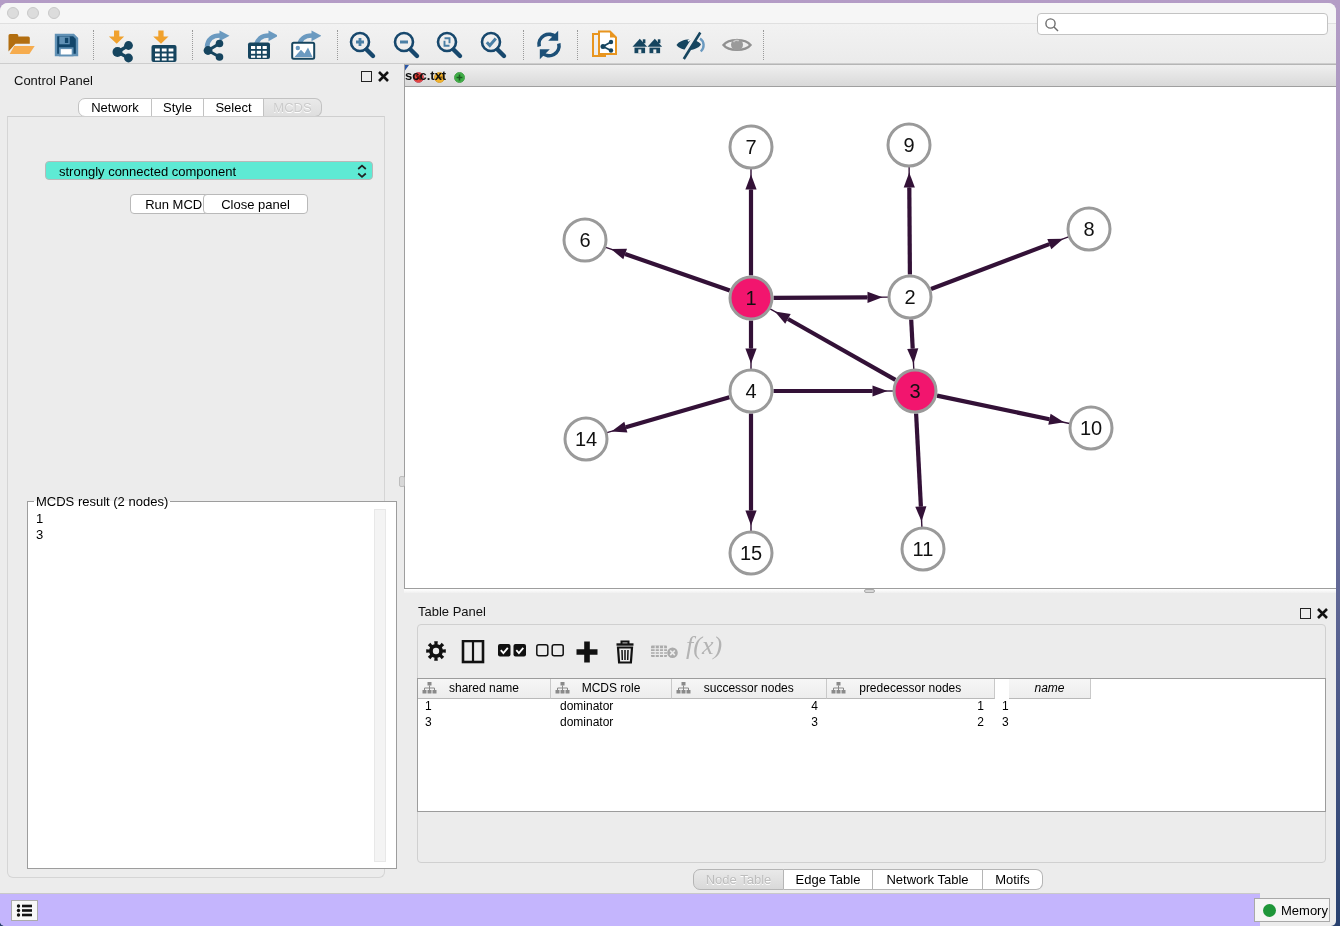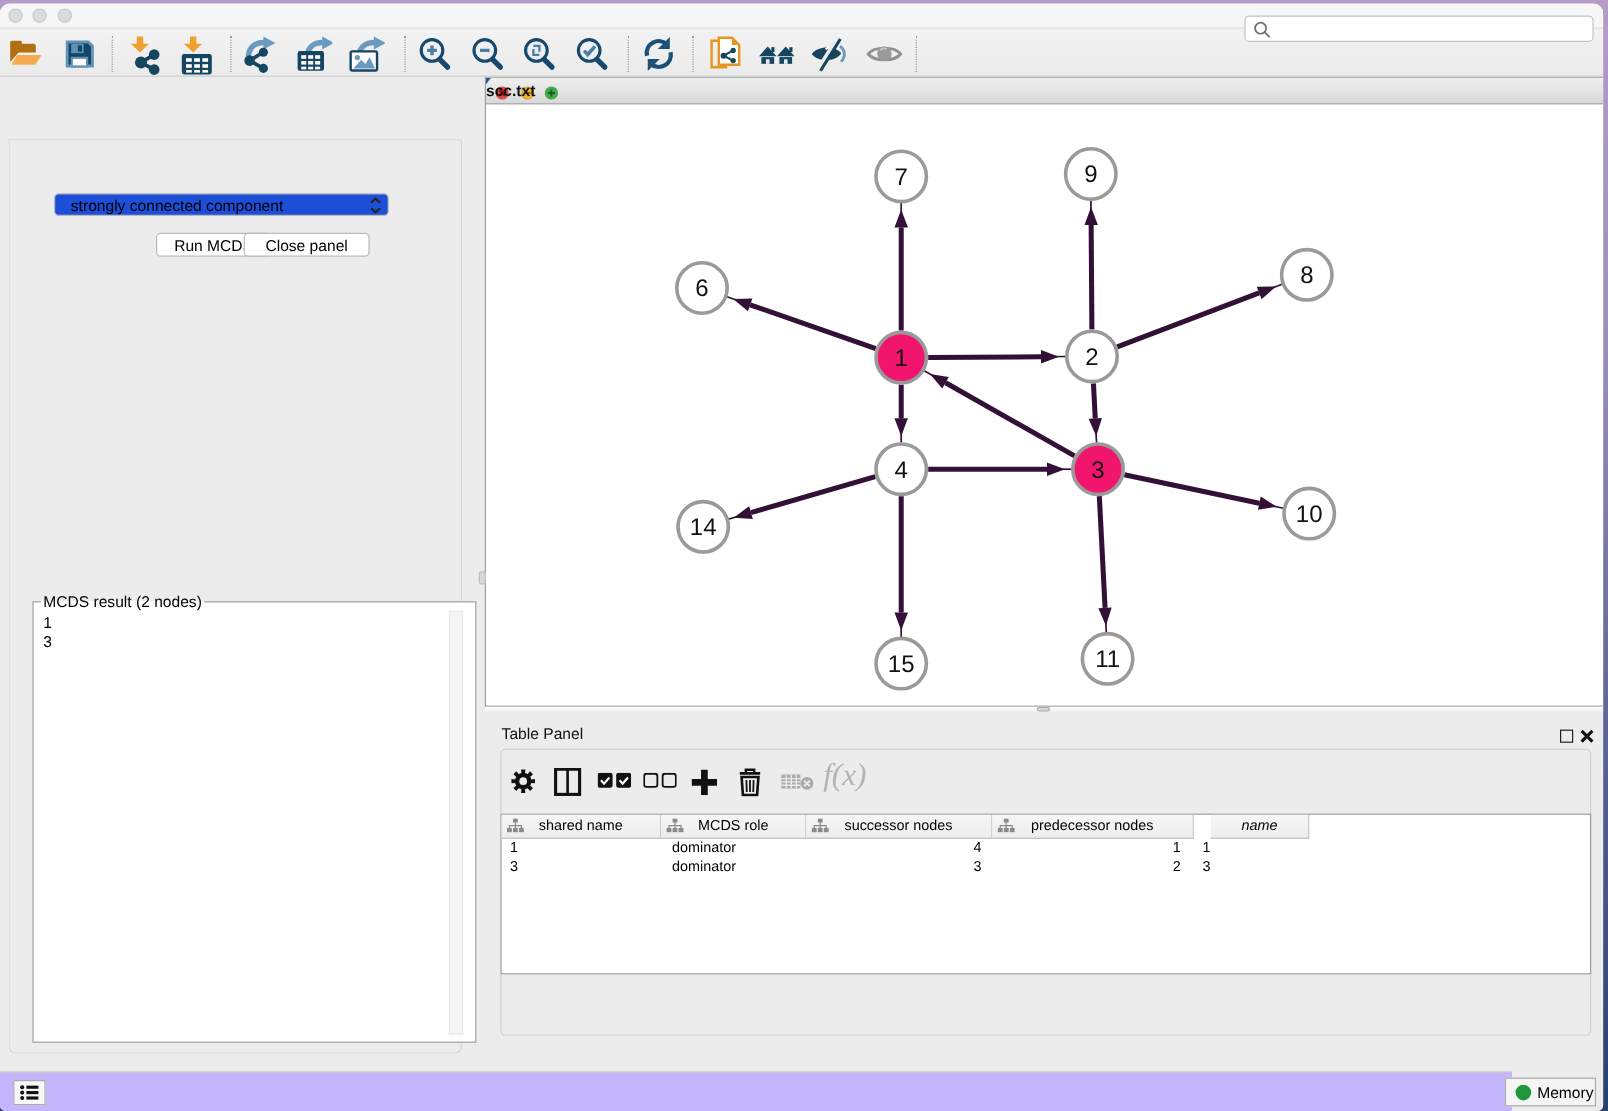--- a/index.html
+++ b/index.html
@@ -176,22 +176,35 @@
         <circle cx="16" cy="15.7" r="6" fill="#9a9a9a"></circle>
         <path d="M12.5 13 C13.5 11.5 16 11 17.8 11.8" stroke="#c9c9c9" stroke-width="1.5" fill="none"></path>
       </svg>
   </div>
   <div id="searchbox">
     <svg width="16" height="16" style="position:absolute;left:6px;top:3px;">
         <circle cx="6.5" cy="6.5" r="4.6" fill="none" stroke="#6d6d6d" stroke-width="1.4"></circle>
         <path d="M10 10 L14 14" stroke="#6d6d6d" stroke-width="1.4"></path>
       </svg>
   </div>
+  <div id="cp-head">
+    <span class="panel-title" style="position:absolute;left:14px;top:9px;">Control Panel</span>
+    <span style="position:absolute;left:361px;top:7px;width:11px;height:11px;border:1.5px solid #222;"></span>
+    <svg style="position:absolute;left:377px;top:6px;" width="13" height="13">
+        <path d="M2 2 L11 11 M11 2 L2 11" stroke="#111" stroke-width="2.6"></path>
+      </svg>
+  </div>
+  <div id="cp-tabs">
+    <div class="tab" style="left:78px;width:74px;border-radius:7px 0 0 7px;border-left:1px solid #c2c2c2;">Network</div>
+    <div class="tab" style="left:152px;width:52px;">Style</div>
+    <div class="tab" style="left:204px;width:60px;">Select</div>
+    <div class="tab" style="left:264px;width:58px;border-radius:0 7px 7px 0;background:linear-gradient(#eaeaea,#dedede);color:#cbcbcb;text-shadow:0 1px 0 #fff;">MCDS</div>
+  </div>
   <div id="cp-content">
-    <div style="position:absolute;left:37px;top:44px;width:279px;height:19px;background:#1d4ed8;border:1px solid #b9b9b9;border-radius:4px;">
+    <div style="position:absolute;left:37px;top:44px;width:328px;height:19px;background:#5eead4;border:1px solid #b9b9b9;border-radius:4px;">
       <span style="position:absolute;left:13px;top:2px;font-size:13px;color:#000;">strongly connected component</span>
       <svg style="position:absolute;right:4px;top:2px;" width="12" height="15">
           <path d="M2.2 5 L6 1.6 L9.8 5" stroke="#222" stroke-width="1.7" fill="none"></path>
           <path d="M2.2 9.5 L6 12.9 L9.8 9.5" stroke="#222" stroke-width="1.7" fill="none"></path>
         </svg>
     </div>
     <div style="position:absolute;left:86px;top:77px;width:96px;height:20px;background:#fff;border:1px solid #b9b9b9;border-radius:4px;text-align:center;font-size:13px;line-height:19px;margin-left:36px;">Run MCDS</div>
     <div style="position:absolute;left:195px;top:77px;width:105px;height:20px;background:#fff;border:1px solid #b9b9b9;border-radius:4px;text-align:center;font-size:13px;line-height:19px;">Close panel</div>
     <fieldset style="position:absolute;left:7px;top:377px;width:370px;height:375px;border:1px solid #9d9d9d;background:#fff;margin-left:12px;">
       <legend style="font-size:13px;color:#000;margin-left:6px;padding:0 2px;">MCDS result (2 nodes)</legend>
@@ -382,20 +395,26 @@
           </div>
         <div class="tr" style="top:35px;">
             <span style="left:7px;">3</span>
             <span style="left:142px;">dominator</span>
             <span class="rnum" style="left:254px;width:146px;">3</span>
             <span class="rnum" style="left:408px;width:158px;">2</span>
             <span style="left:584px;">3</span>
           </div>
       </div>
     </div>
+    <div id="tp-tabs" style="position:absolute;left:0;top:272px;width:931px;height:22px;">
+      <div class="btab" style="left:288px;width:91px;background:linear-gradient(#e9e9e9,#d9d9d9);color:#bdbdbd;text-shadow:0 1px 0 #fff;border-radius:7px 0 0 7px;border-left:1px solid #b5b5b5;">Node Table</div>
+      <div class="btab" style="left:379px;width:89px;">Edge Table</div>
+      <div class="btab" style="left:468px;width:110px;">Network Table</div>
+      <div class="btab" style="left:578px;width:60px;border-radius:0 7px 7px 0;">Motifs</div>
+    </div>
   </div>
   <div id="statusbar">
     <div style="position:absolute;left:11px;top:6px;width:27px;height:21px;background:#f7f7f7;border:1px solid #ababab;">
       <svg width="25" height="19" style="position:absolute;left:0;top:0;">
           <g fill="#111">
             <circle cx="6.5" cy="5" r="1.7"></circle>
             <circle cx="6.5" cy="9.5" r="1.7"></circle>
             <circle cx="6.5" cy="14" r="1.7"></circle>
             <rect x="10" y="3.7" width="10" height="2.6"></rect>
             <rect x="10" y="8.2" width="10" height="2.6"></rect>

